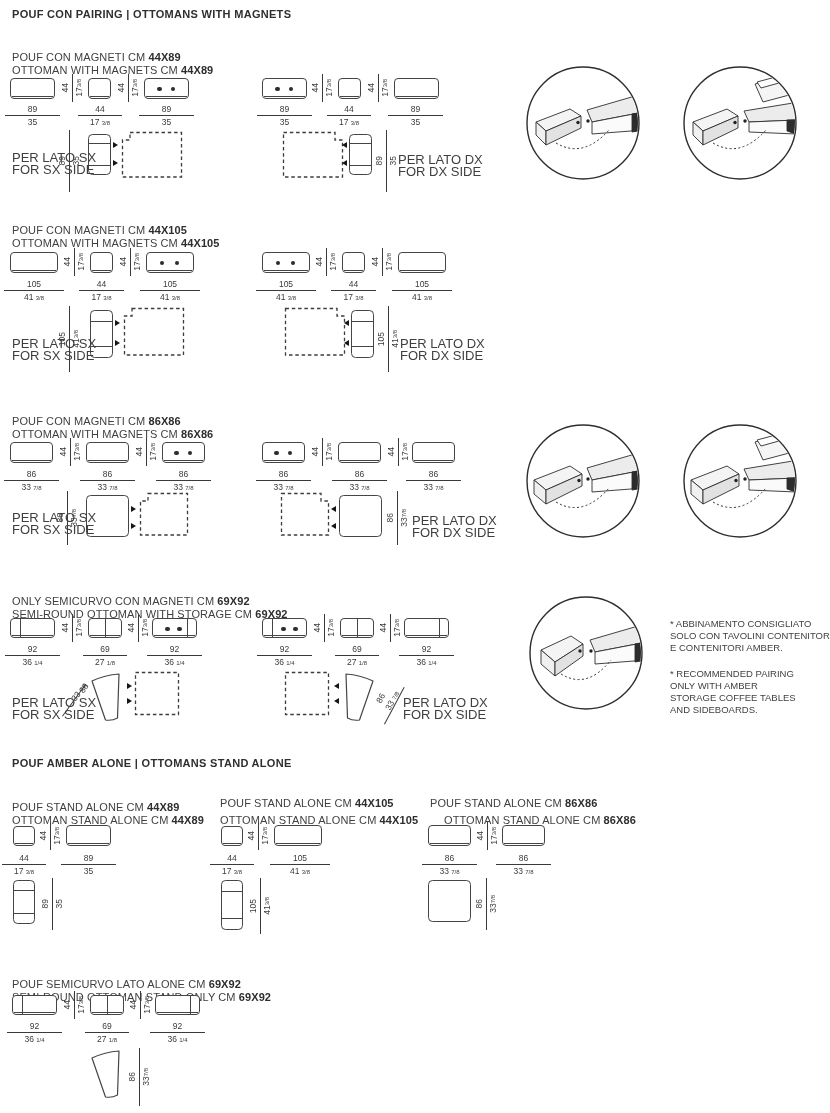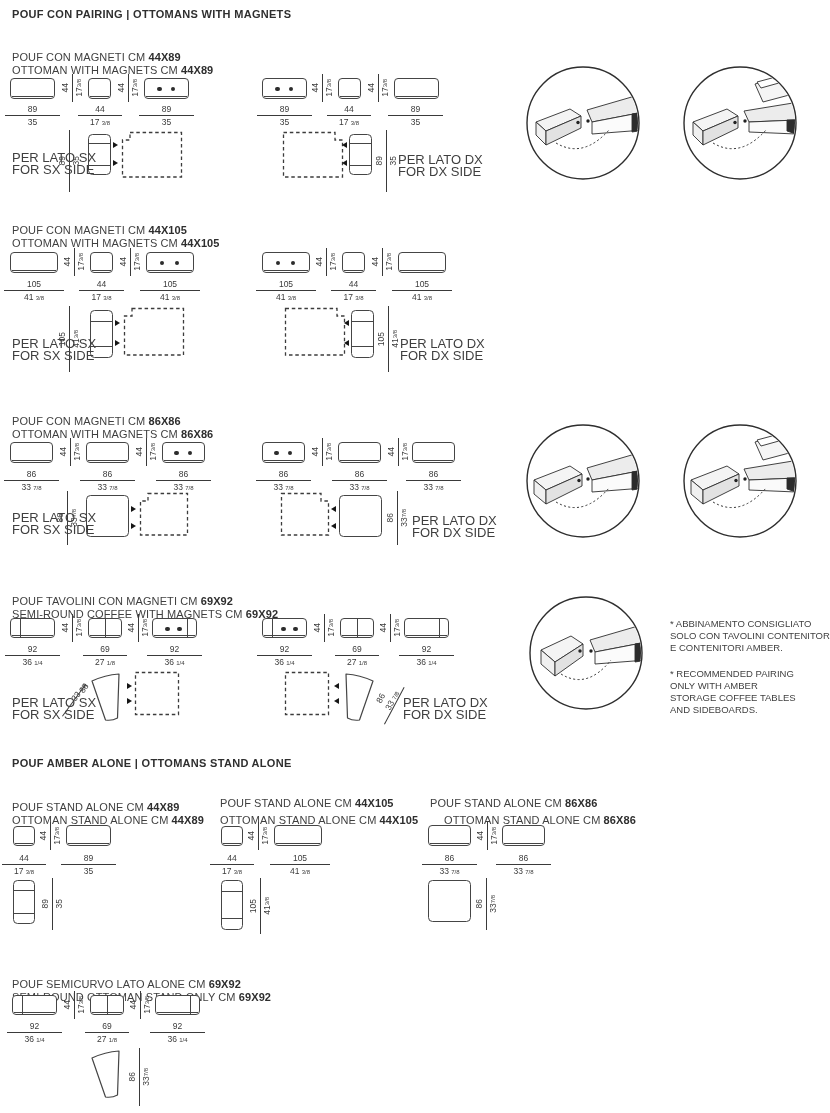--- a/index.html
+++ b/index.html
@@ -407,22 +407,22 @@
         <polygon class="il" points="10,58 22,68 22,82 10,72" fill="#f0f0f0"></polygon>
         <polygon class="il" points="22,68 58,52 58,64 22,82" fill="#e2e2e2"></polygon>
         <circle cx="55" cy="58.5" r="1.7" fill="#222"></circle>
           <circle cx="64" cy="57" r="1.7" fill="#222"></circle>
         <path d="M32 80 Q59 96 85 66" fill="none" stroke="#2e2e2e" stroke-width="1" stroke-dasharray="2 2.4"></path>
       </g>
     </svg>
   </section>
 
   <section class="sec" style="top:576px;height:178px">
-    <div class="st" style="left:12px;top:6px"><span>POUF TAVOLINI CON MAGNETI CM </span><b>69X92</b></div>
-    <div class="st" style="left:12px;top:19px"><span>SEMI-ROUND COFFEE WITH MAGNETS CM </span><b>69X92</b></div>
+    <div class="st" style="left:12px;top:6px"><span>ONLY SEMICURVO CON MAGNETI CM </span><b>69X92</b></div>
+    <div class="st" style="left:12px;top:19px"><span>SEMI-ROUND OTTOMAN WITH STORAGE CM </span><b>69X92</b></div>
 
     <div class="pf" style="left:10px;top:42px;width:45px;height:20px">
         <i class="seam" style="left:22%"></i>
       </div>
     <div class="vdim" style="left:60px;top:38px;width:24px;height:28px">
         <span class="vt"><span>44</span></span>
         <i class="vl"></i>
         <span class="vt"><span>17</span><span class="fr">3/8</span></span>
       </div>
     <div class="pf" style="left:88px;top:42px;width:34px;height:20px">

